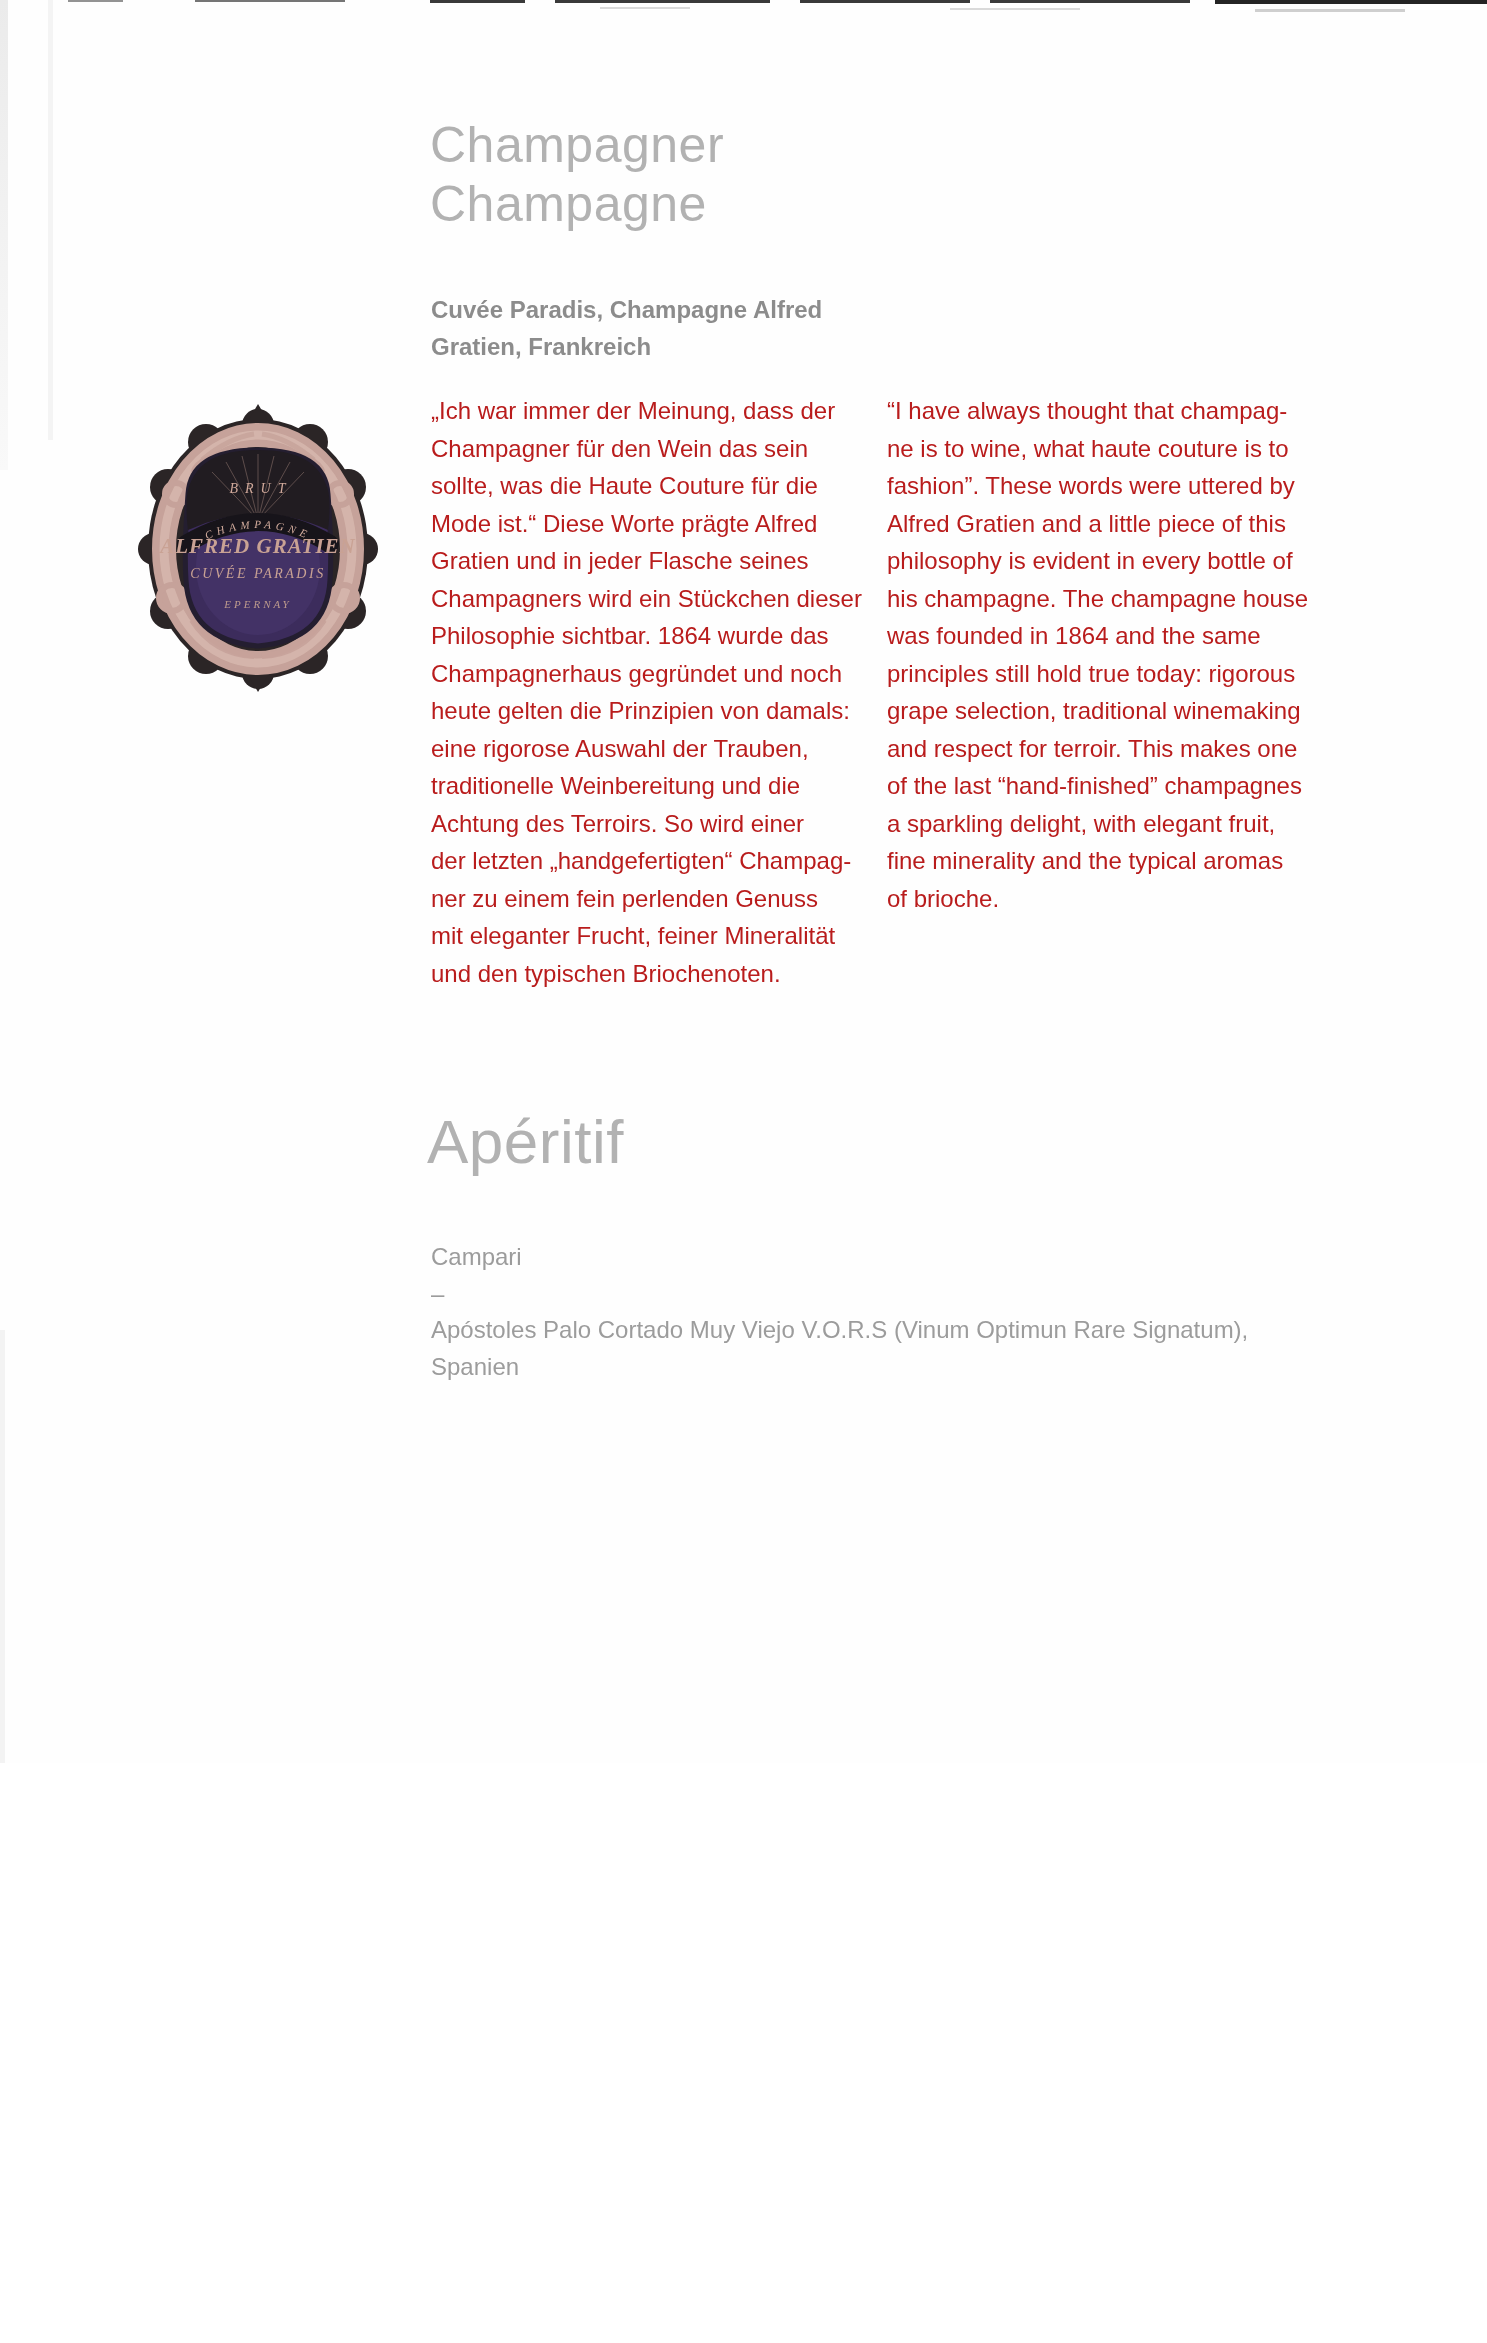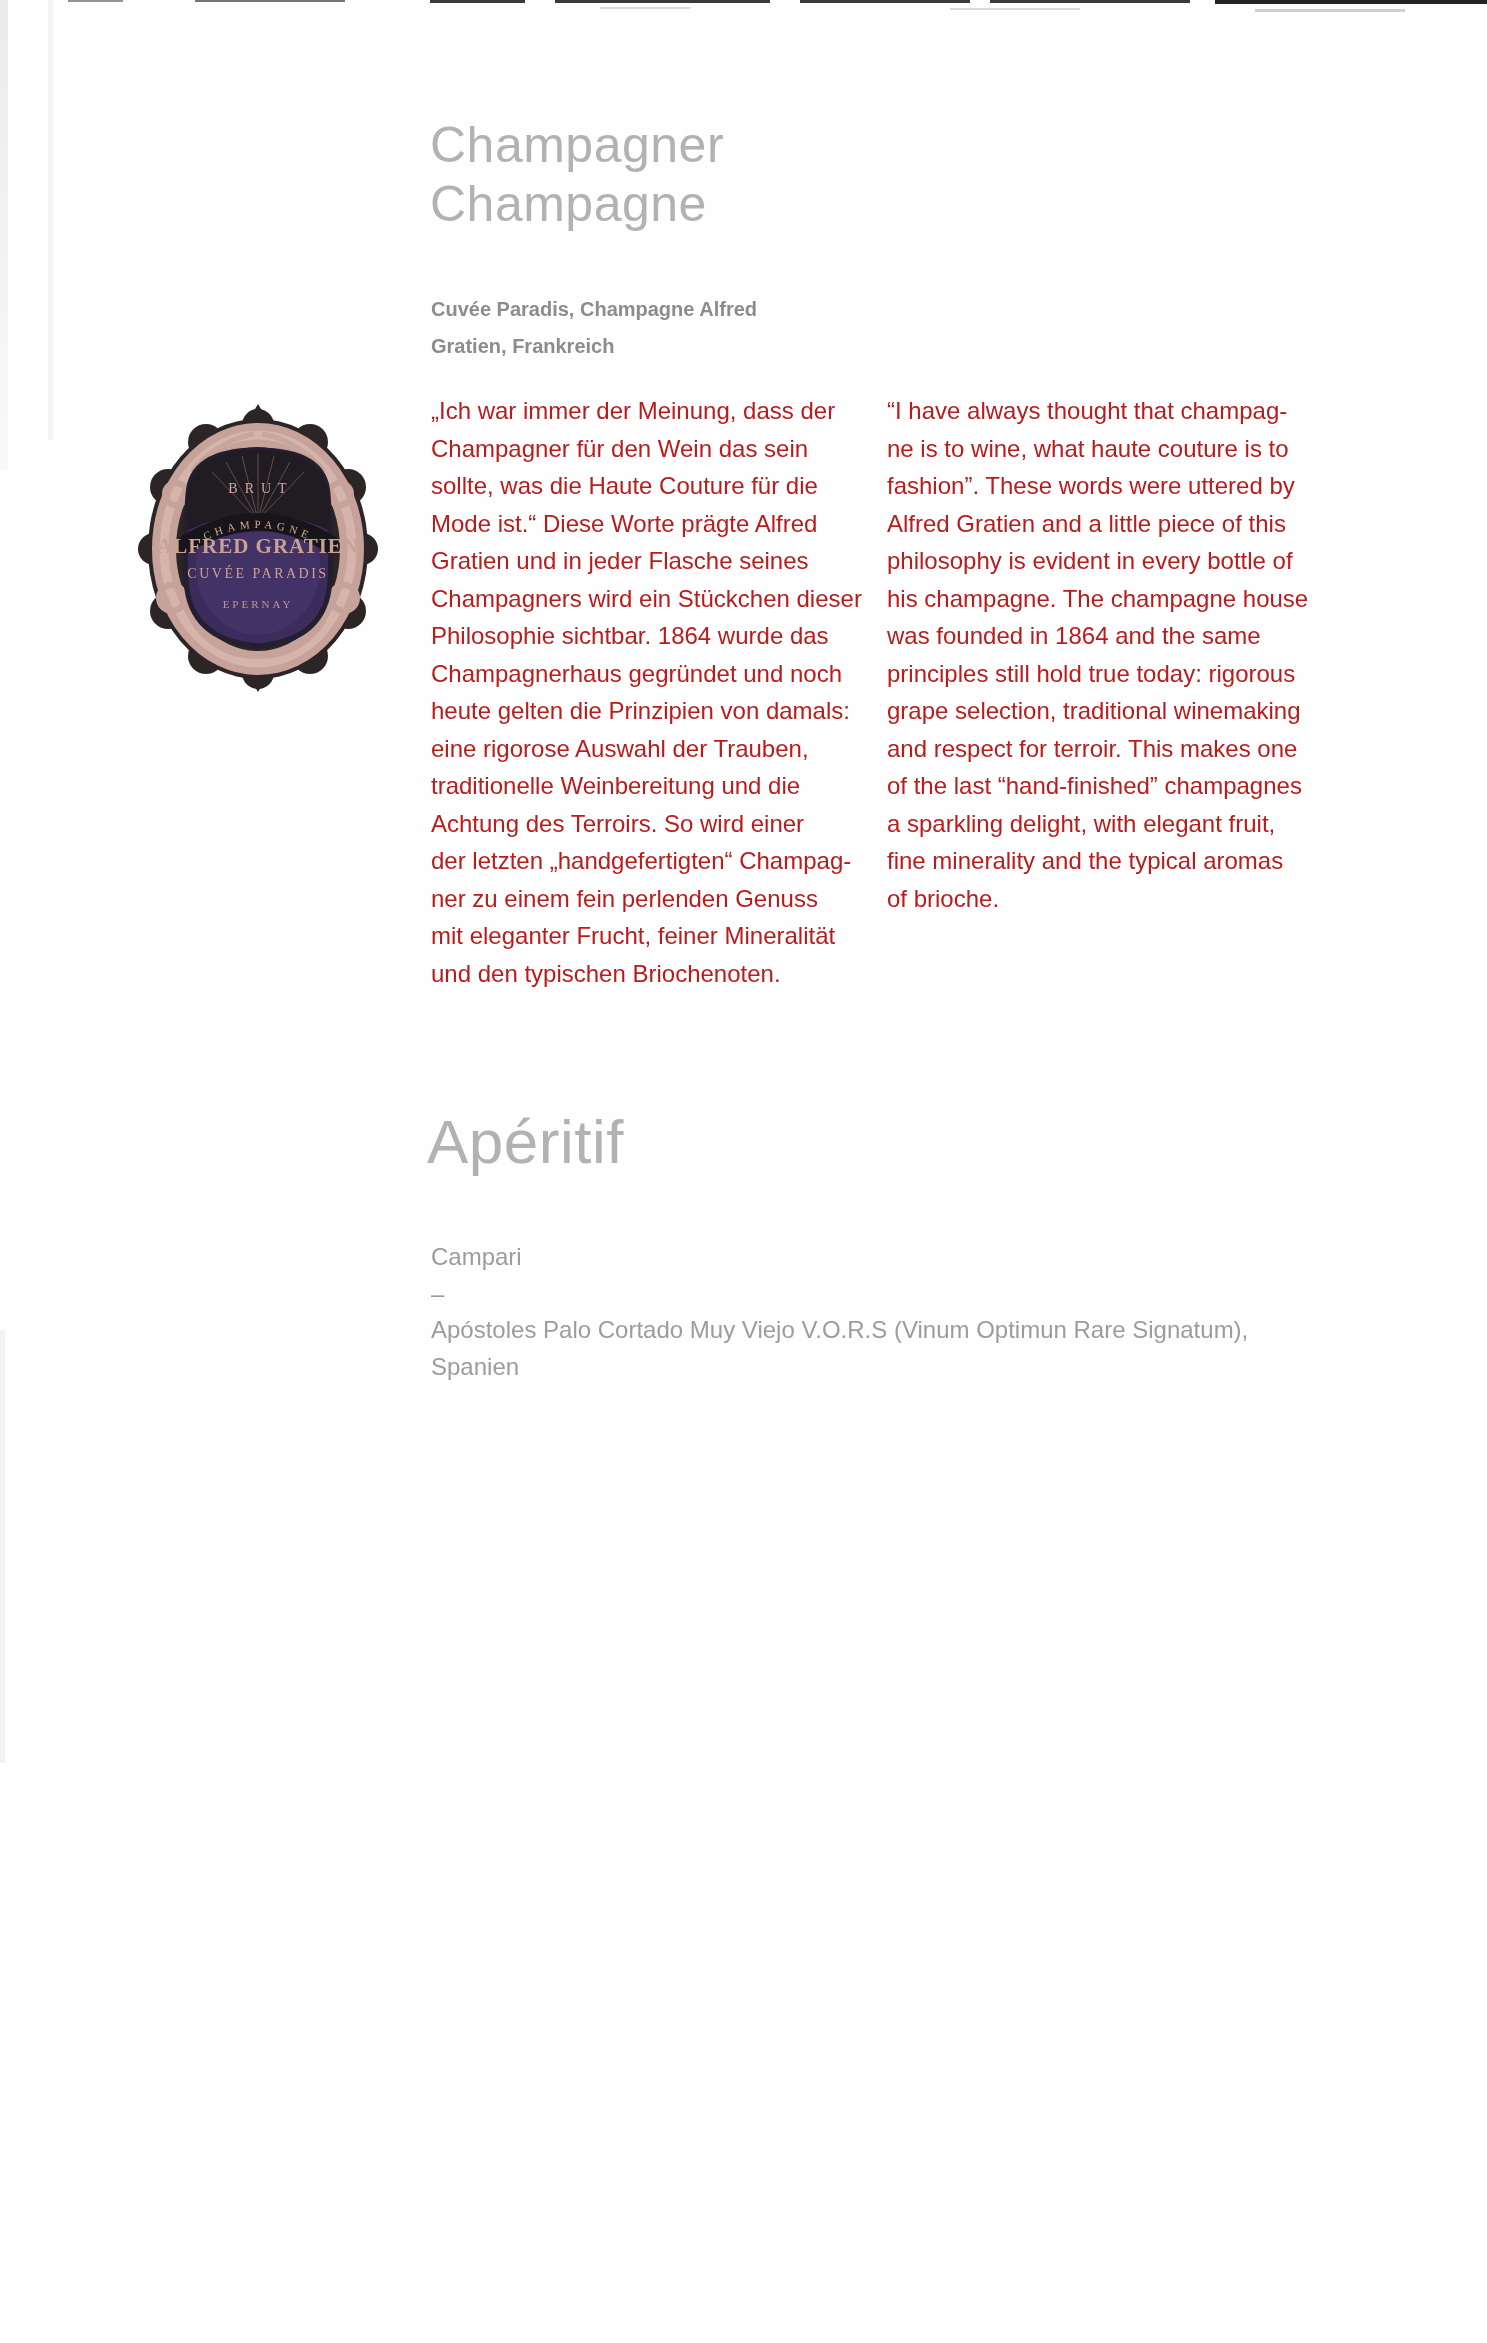--- a/index.html
+++ b/index.html
@@ -49,21 +49,21 @@
     font-size: 50px;
     line-height: 59px;
     font-weight: 200;
     letter-spacing: 0.5px;
     color: #b2b2b2;
     white-space: pre-line;
   }
   .wine-heading {
     position: absolute;
     left: 431px; top: 291px;
-    font-size: 20px;
+    font-size: 24px;
     line-height: 37px;
     font-weight: bold;
     color: #8c8c8c;
     white-space: pre-line;
   }
   .body-col {
     position: absolute;
     top: 392px;
     font-size: 24px;
     line-height: 37.5px;
@@ -87,21 +87,21 @@
     width: 900px;
     font-size: 24px;
     line-height: 36.5px;
     color: #9c9c9c;
   }
   .aperitif-item { white-space: pre-line; }
 
   .wine-label {
     position: absolute;
     left: 132px; top: 402px;
-    width: 252px; height: 292px;
+    width: 252px; height: 292px; font-style: italic;
   }
   .wine-label svg { display: block; }
 </style>
 </head>
 <body>
 
 <div class="page">
 
   <div>
     <div class="artifact top-seg" style="left:68px;width:55px;height:2px;opacity:.55;"></div>

